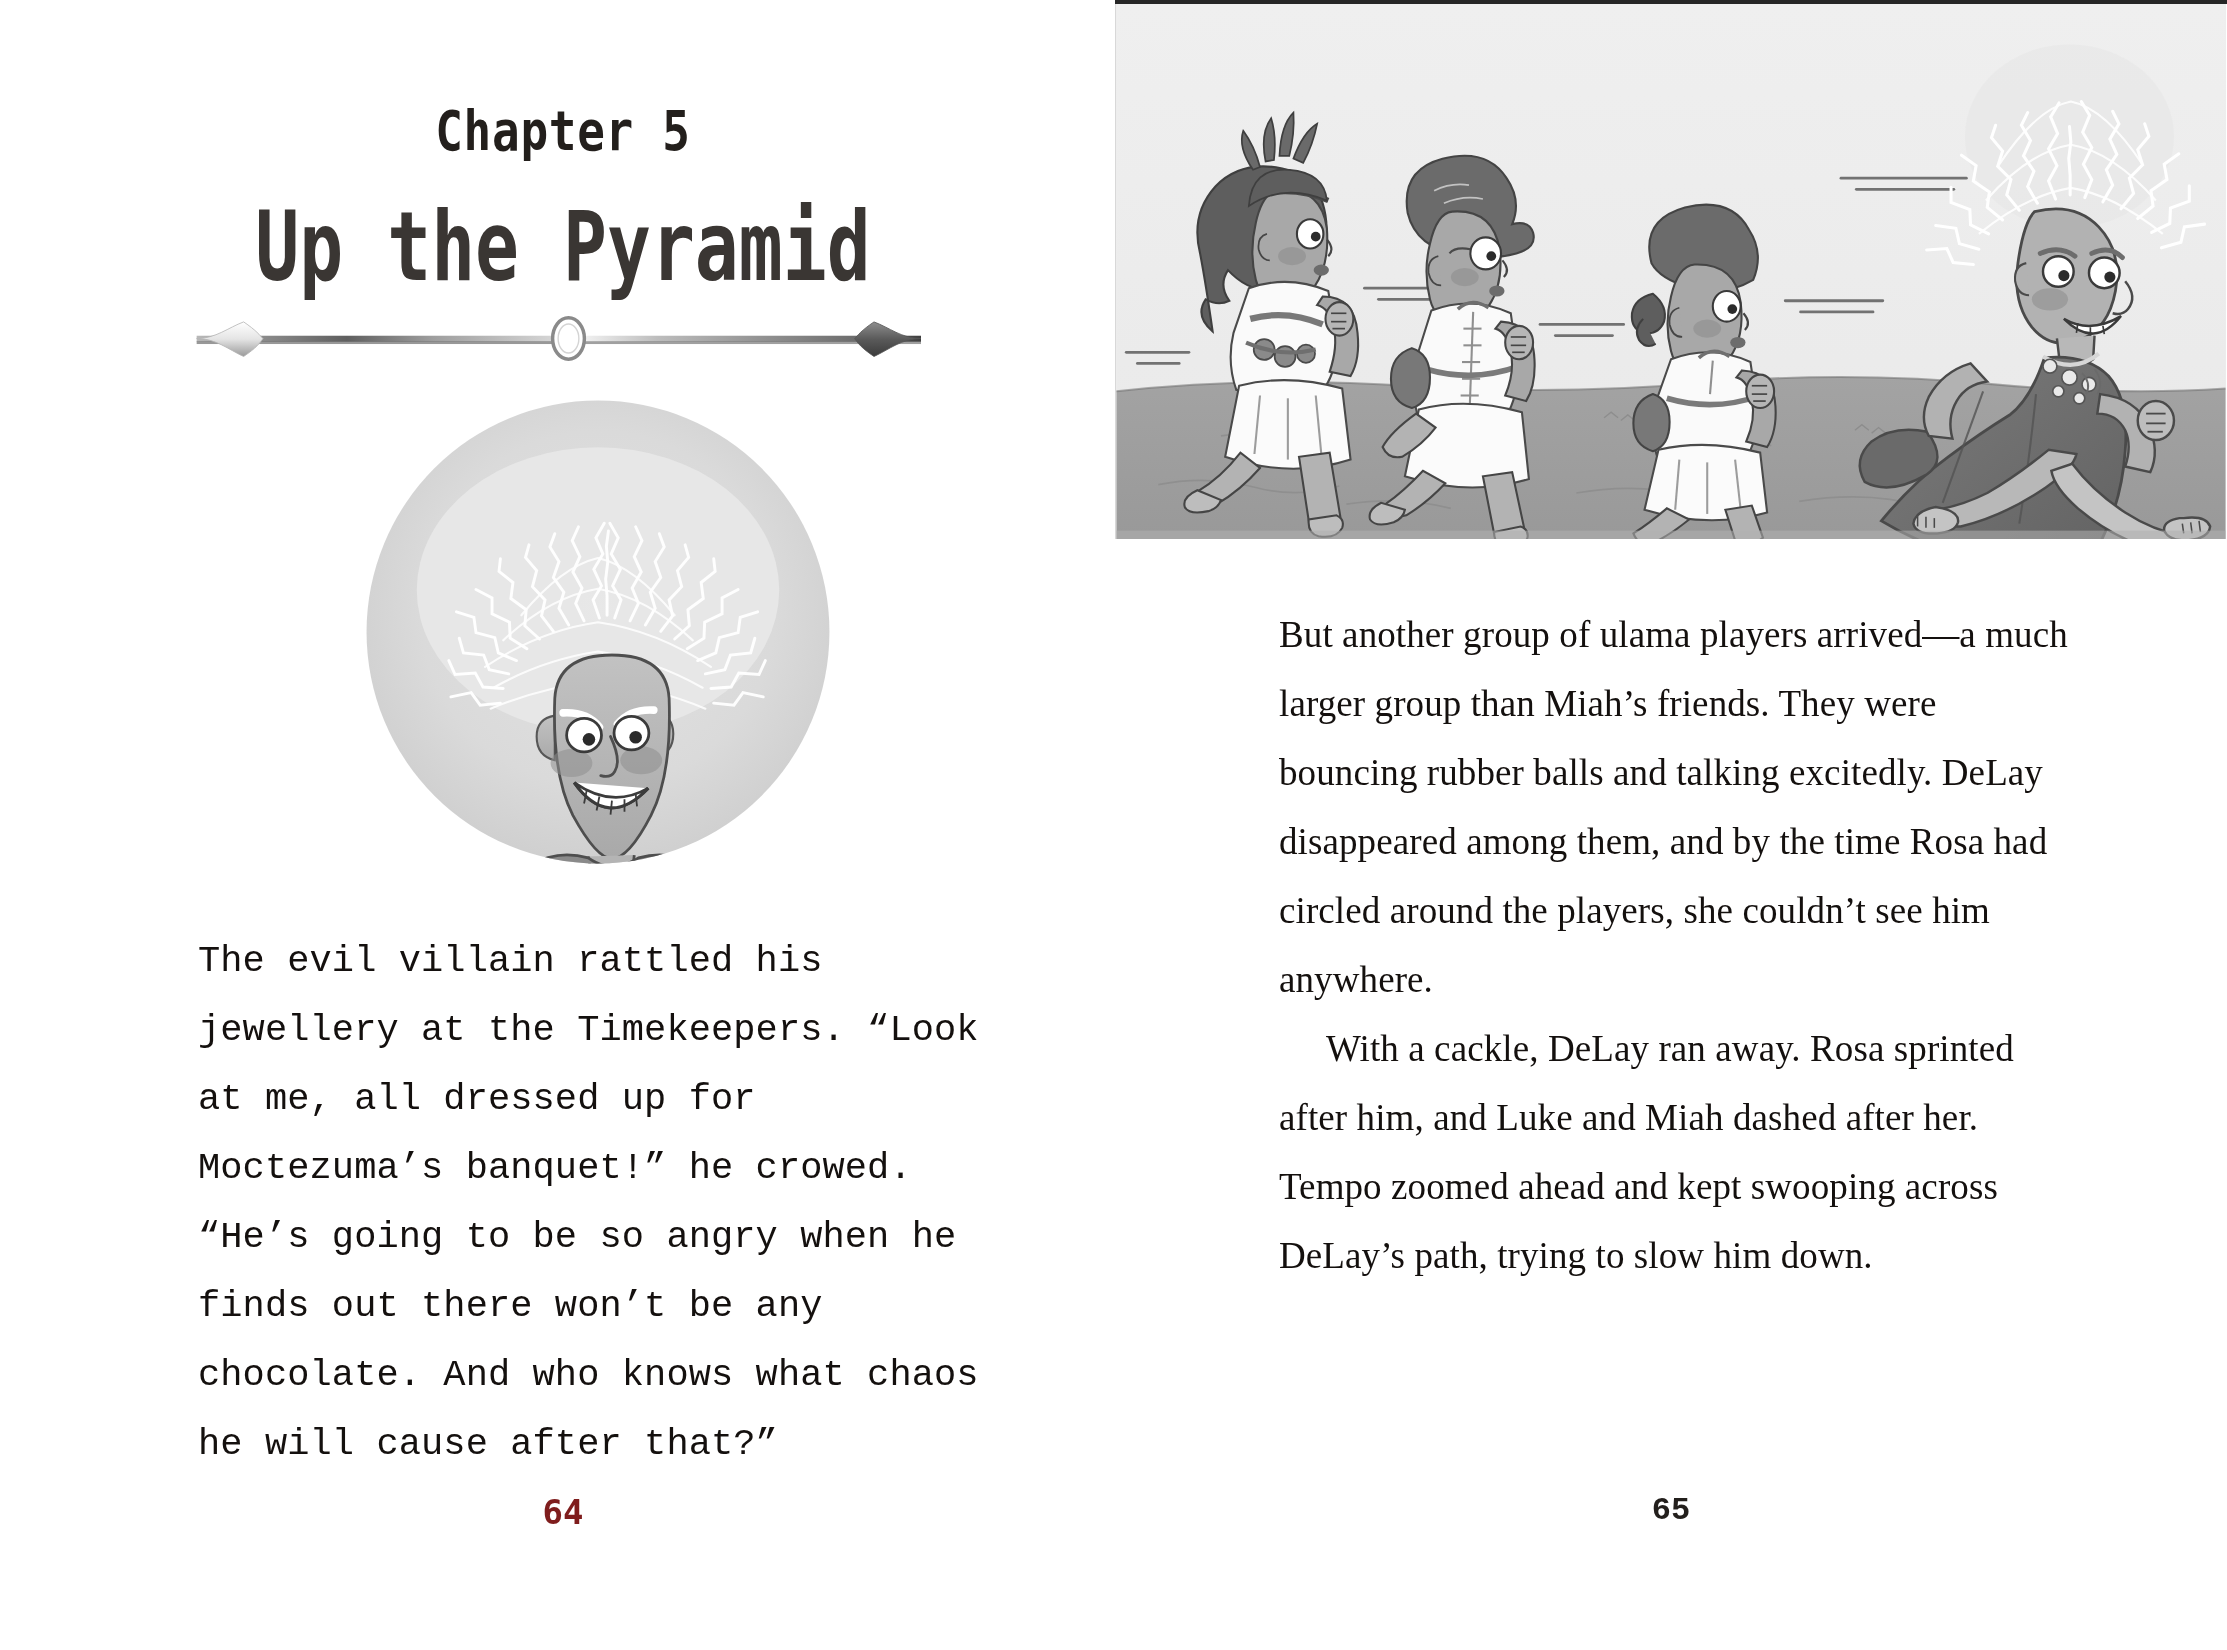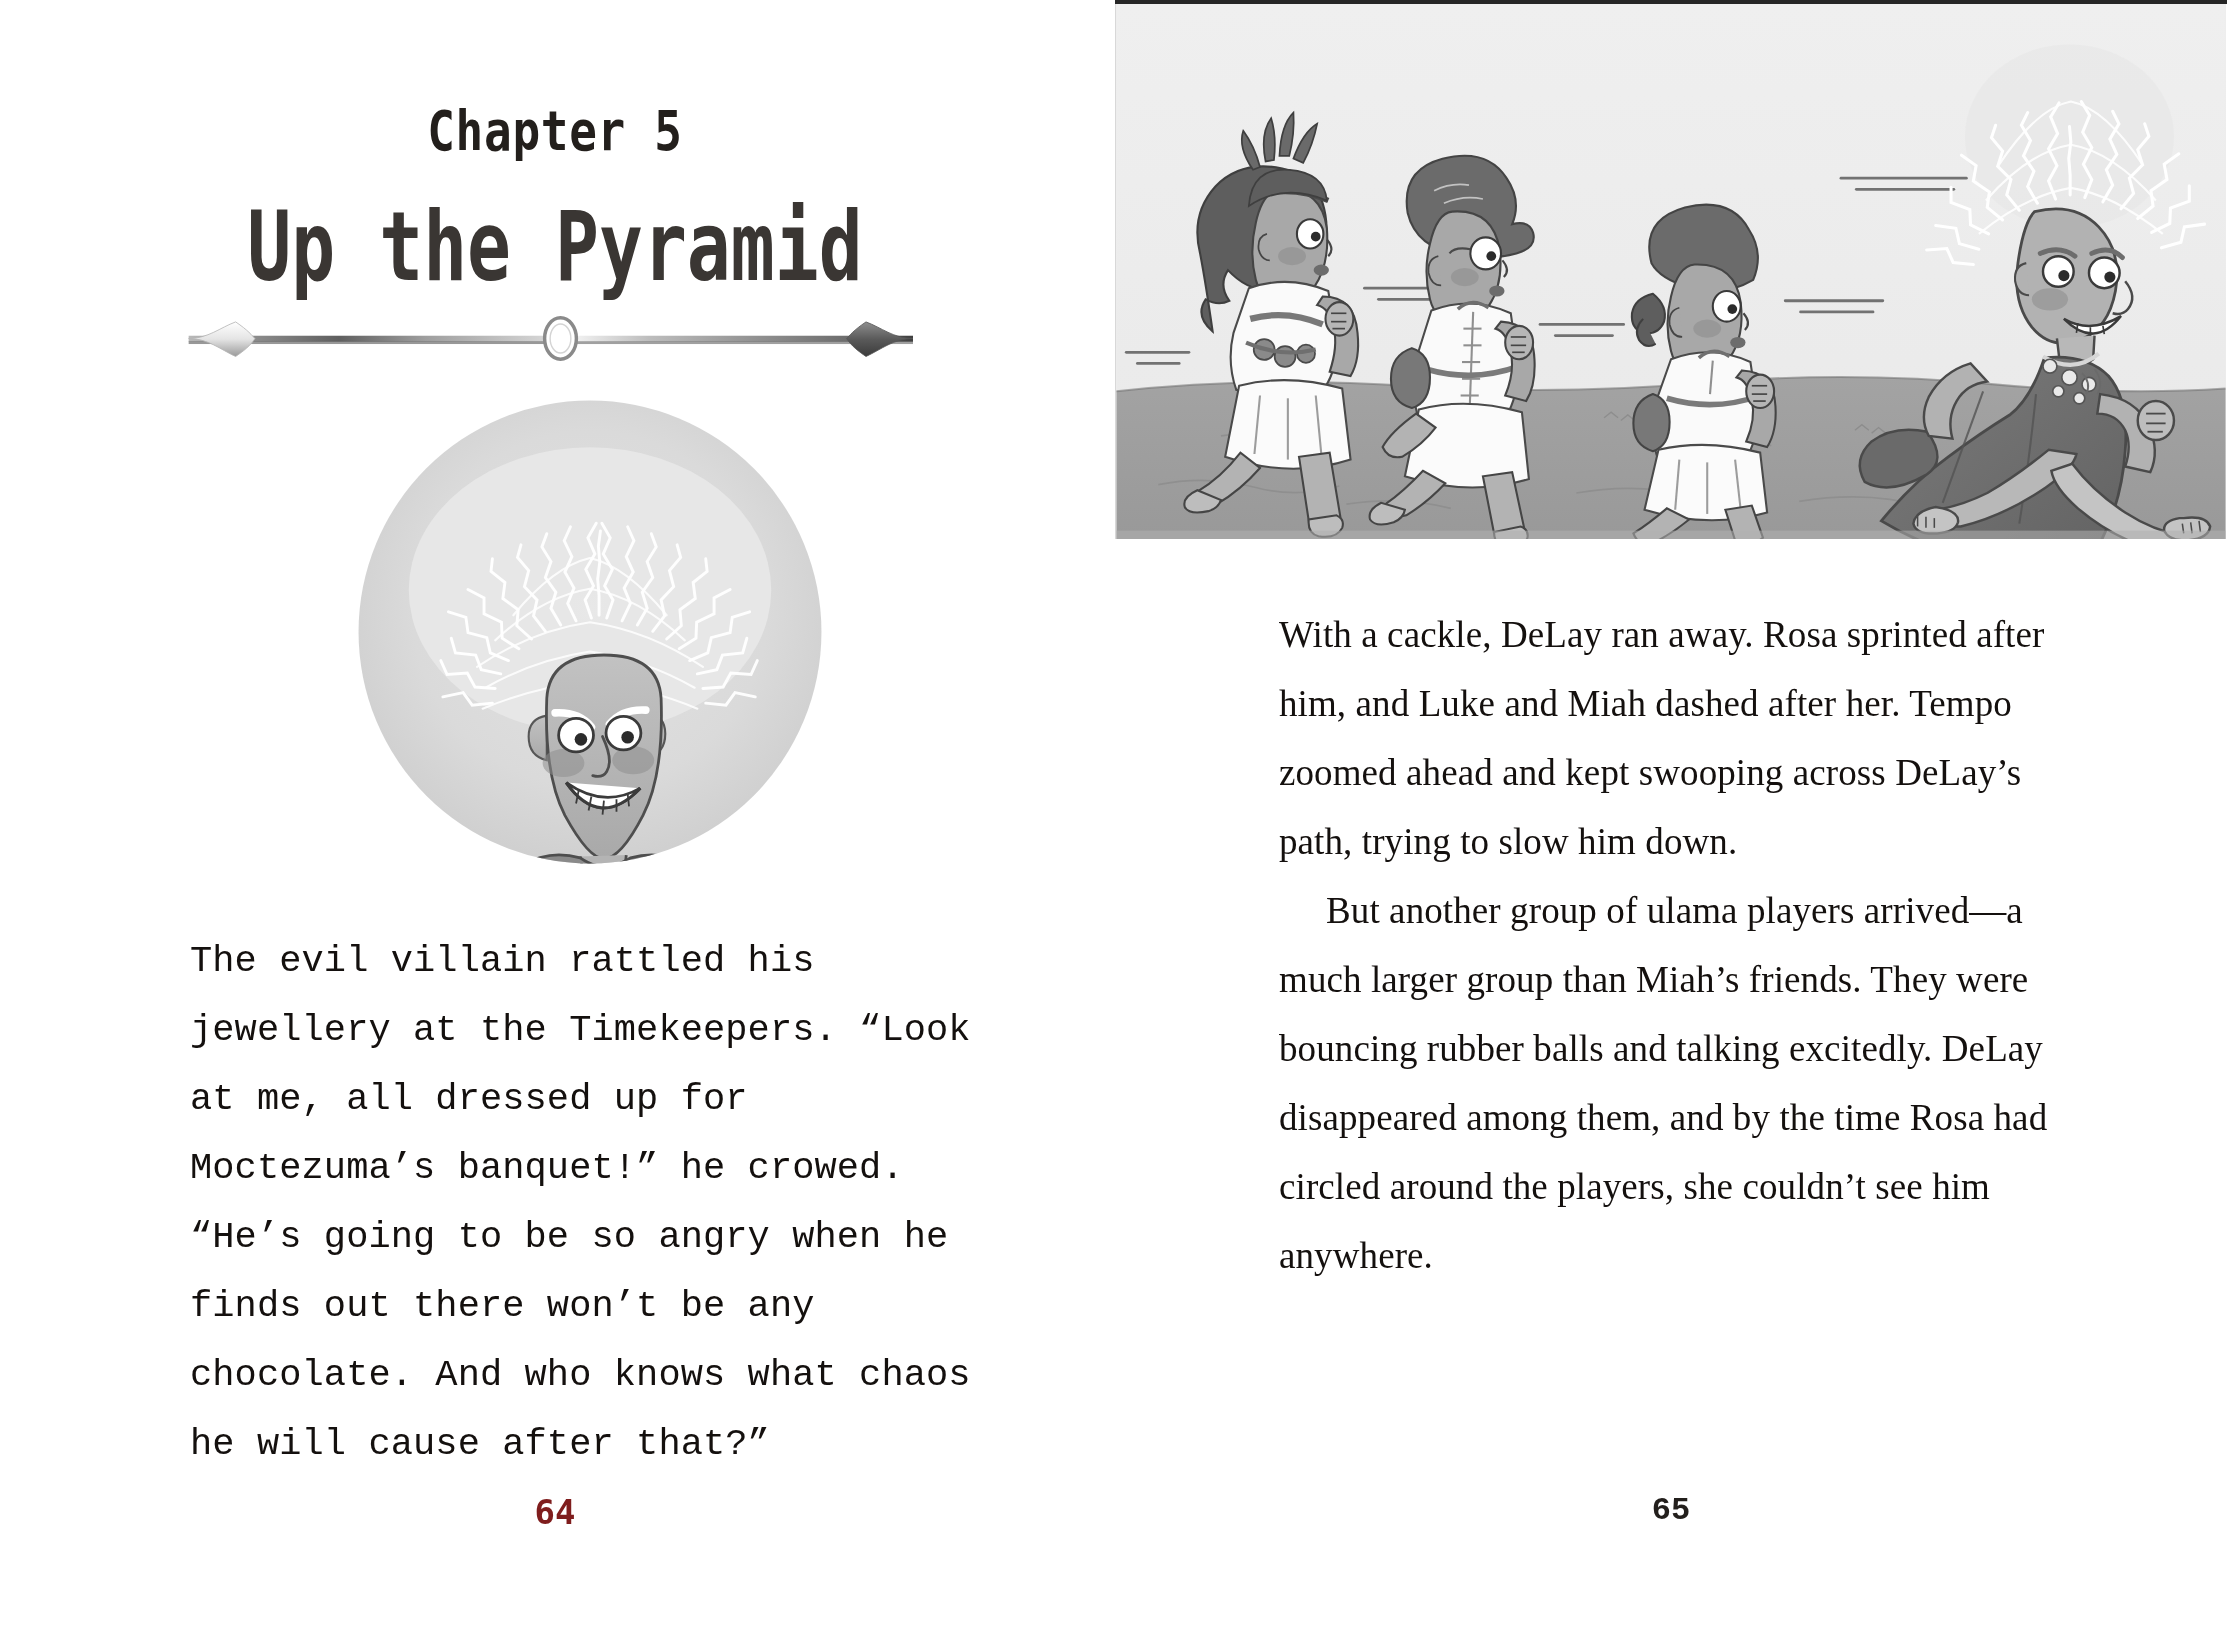--- a/index.html
+++ b/index.html
@@ -28,21 +28,21 @@
 
   .spread {
     position: absolute;
     inset: 0;
     display: block;
   }
 
   
   .page-left {
     position: absolute;
-    left: 4px;
+    left: 12px;
     top: 0;
     width: 1102px;
     height: 1611px;
   }
 
   .chapter-label {
     position: absolute;
     left: 0;
     top: 99px;
     width: 1102px;
@@ -659,21 +659,21 @@
               <path d="M1542 744 l2 16"></path>
               <path d="M1530 746 l2 14"></path>
           </g>
         </g>
 
         <rect x="0" y="756" width="1592" height="12" fill="#b0b0b0" opacity="0.55"></rect>
       </svg>
     </div>
 
     <div class="body-col-right">
+      <p>But another group of ulama players arrived—a much larger group than Miah’s friends. They were bouncing rubber balls and talking excitedly. DeLay disappeared among them, and by the time Rosa had circled around the players, she couldn’t see him anywhere.</p>
       <p>With a cackle, DeLay ran away. Rosa sprinted after him, and Luke and Miah dashed after her. Tempo zoomed ahead and kept swooping across DeLay’s path, trying to slow him down.</p>
-      <p>But another group of ulama players arrived—a much larger group than Miah’s friends. They were bouncing rubber balls and talking excitedly. DeLay disappeared among them, and by the time Rosa had circled around the players, she couldn’t see him anywhere.</p>
     </div>
 
     <div class="folio-right">65</div>
   </div>
 
 </div>
 
 
 </body></html>

